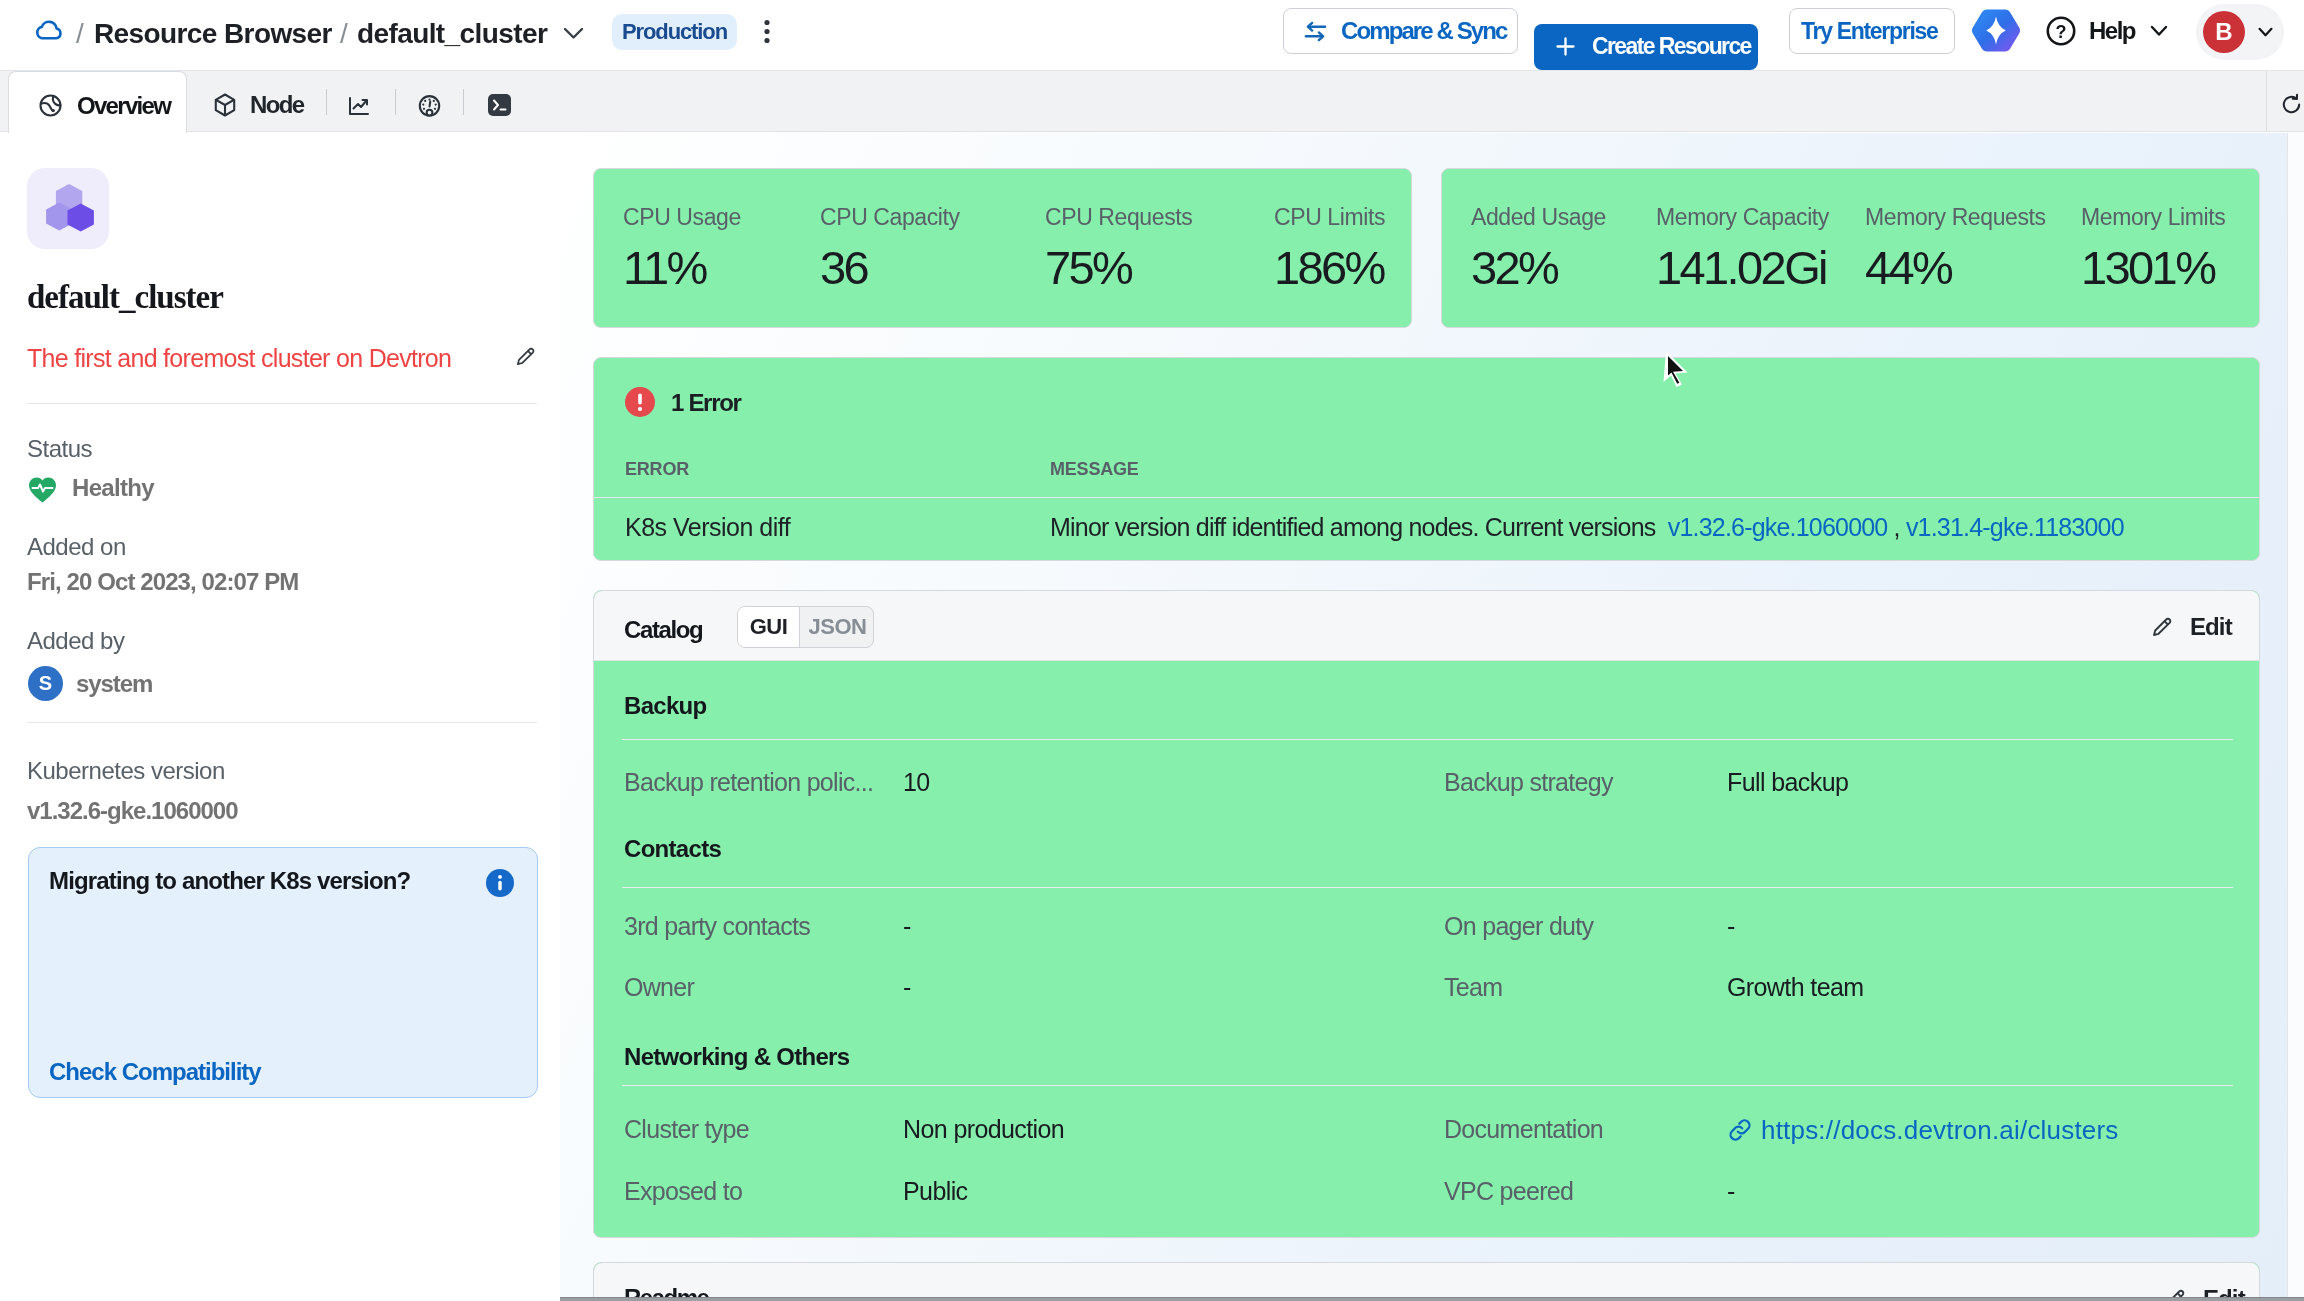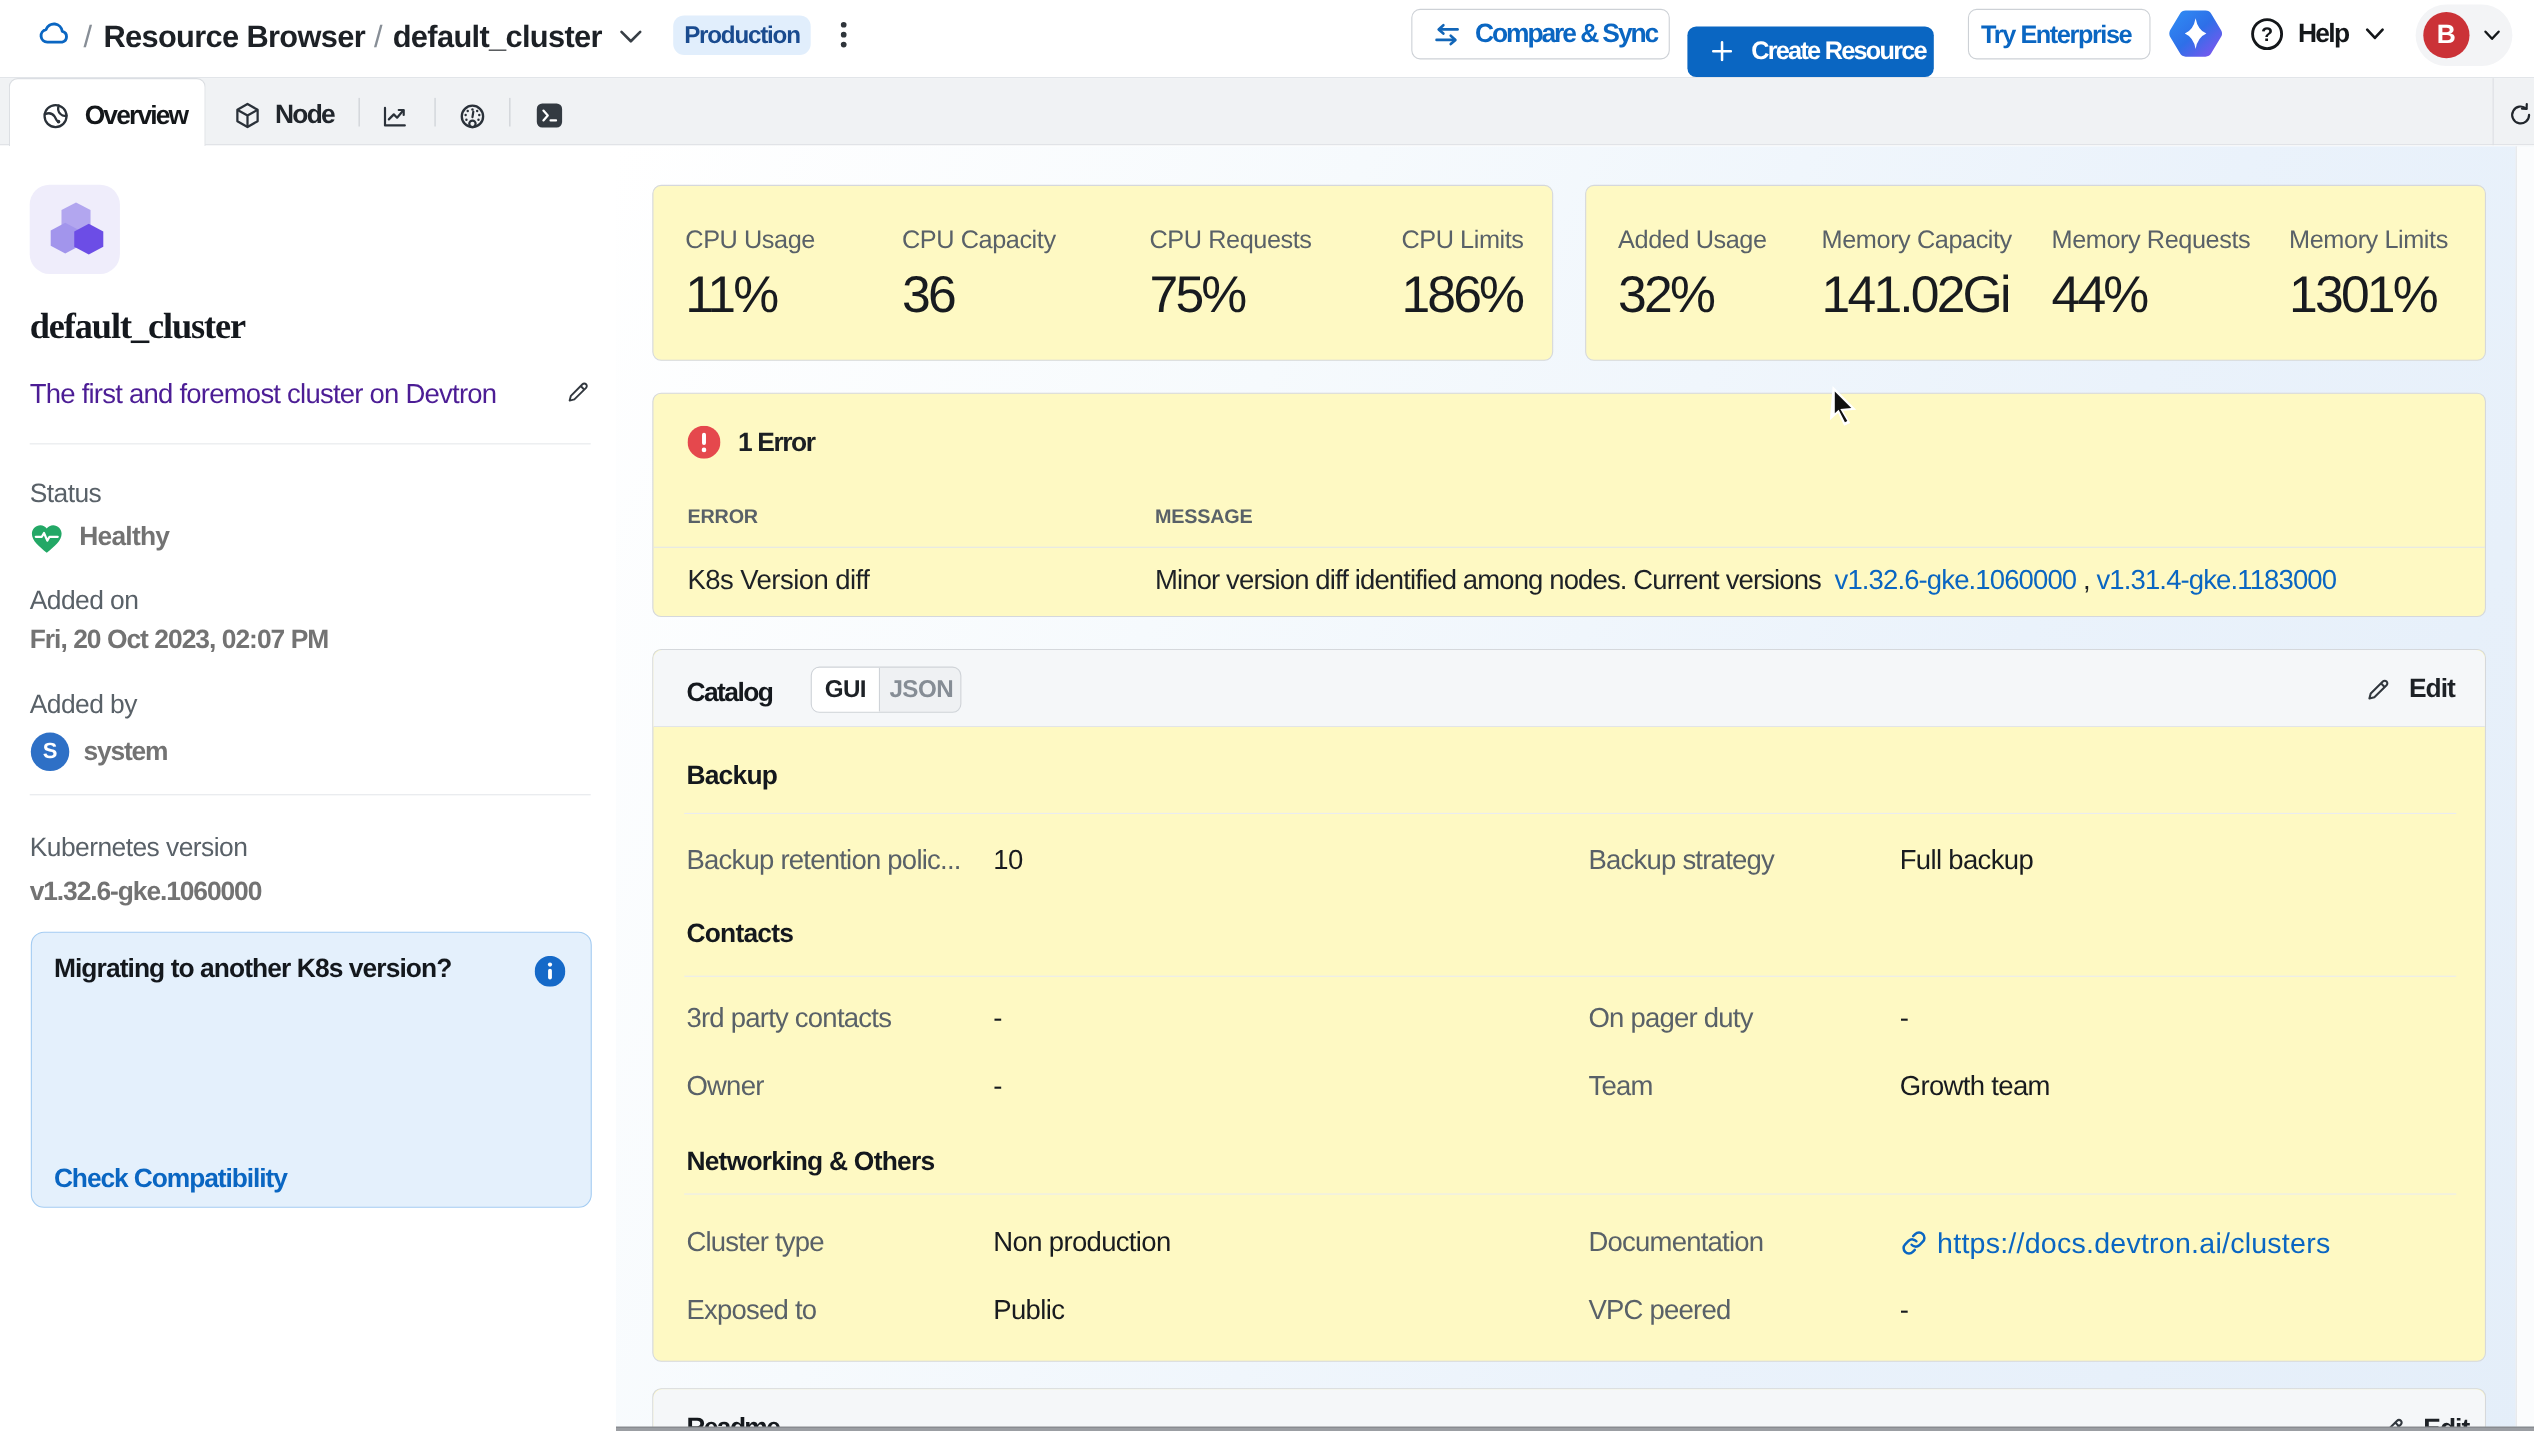--- a/index.html
+++ b/index.html
@@ -13,21 +13,21 @@
   
   #header { position:absolute; left:0; top:0; width:2304px; height:71px; background:#fff; border-bottom:1px solid #e2e5e9; }
   
   #tabbar { position:absolute; left:0; top:71px; width:2304px; height:61px; background:#f0f2f4; border-bottom:1px solid #dfe2e6; }
   #activetab { position:absolute; left:8px; top:71px; width:179px; height:62px; background:#fff; border:1px solid #d9dce0; border-bottom:none; border-radius:8px 8px 0 0; }
   
   #sidebar { position:absolute; left:0; top:133px; width:560px; height:1168px; background:#fff; }
   
   #content { position:absolute; left:560px; top:133px; width:1744px; height:1168px;
      background:linear-gradient(115deg, #ffffff 0%, #f6fafd 30%, #eaf2fb 65%, #e4eef9 100%); }
-  .card { position:absolute; background:#fef9c3; border:1px solid #d5d8dc; border-radius:8px;padding-left:40px; }
+  .card { position:absolute; background:#86efac; border:1px solid #d5d8dc; border-radius:8px;padding-left:40px; }
   .metric { font-size:47px; line-height:48px; color:#181b1f; letter-spacing:-2.6px; }
   .mlbl { color:#596168; font-size:23px; line-height:25px; letter-spacing:-0.4px; }
   .sect { font-size:24px; line-height:26px; font-weight:bold; letter-spacing:-0.7px; color:#14181d; }
   .lbl26 { font-size:25px; line-height:27px; letter-spacing:-0.7px; color:#596168; }
   .rval { font-size:25px; line-height:27px; letter-spacing:-0.6px; color:#181b1f; }
   .edit-btn { position:absolute; width:84px; height:28px; }
   .edit-txt { position:absolute; left:40px; top:1px; font-size:24px; line-height:26px; font-weight:bold; letter-spacing:-0.9px; color:#1d2126; }
 </style>
 </head>
 <body>
@@ -144,21 +144,21 @@
 </div>
 <div id="sidebar">
 
   <div class="abs" style="left:27px;top:35px;width:82px;height:81px;border-radius:18px;background:#efedfb"></div>
   <svg class="abs" style="left:27px;top:35px" width="82" height="81" viewBox="0 0 82 81">
     <polygon points="42.1,16.0 55.3,23.0 55.3,37.0 42.1,44.0 28.9,37.0 28.9,23.0" fill="#b2a6ef"></polygon>
     <polygon points="32.3,34.5 45.5,41.5 45.5,55.5 32.3,62.5 19.1,55.5 19.1,41.5" fill="#a295ec"></polygon>
     <polygon points="53.7,35.4 66.9,42.4 66.9,56.4 53.7,63.4 40.5,56.4 40.5,42.4" fill="#6c4de6"></polygon>
   </svg>
   <div class="abs" style="left:27px;top:146px;font-family:'Liberation Serif',serif;font-size:33px;line-height:36px;font-weight:bold;color:#14181d;letter-spacing:-1px">default_cluster</div>
-  <div class="abs" style="left:27px;top:211px;font-size:25px;line-height:28px;letter-spacing:-0.7px;color:#4c1d95">The first and foremost cluster on Devtron</div>
+  <div class="abs" style="left:27px;top:211px;font-size:25px;line-height:28px;letter-spacing:-0.7px;color:#ef4444">The first and foremost cluster on Devtron</div>
   <svg class="abs" style="left:514px;top:212px" width="23" height="23" viewBox="0 0 24 24" fill="none" stroke="#32383f" stroke-width="1.8" stroke-linejoin="round">
     <path d="M4 20 L5.2 15.5 L16.2 4.5 a2.4 2.4 0 0 1 3.4 0 a2.4 2.4 0 0 1 0 3.4 L8.5 18.8 Z"></path>
     <path d="M14.5 6.2 L17.8 9.5"></path>
   </svg>
   <div class="abs" style="left:27px;top:270px;width:510px;height:1px;background:#e5e8eb"></div>
 
   <div class="abs lbl" style="left:27px;top:303px">Status</div>
   <svg class="abs" style="left:26px;top:343px" width="33" height="28" viewBox="0 0 30 28">
     <path d="M15 26.5 C8 21 1.5 15.5 1.5 9.3 C1.5 4.9 5 1.5 9.2 1.5 C11.6 1.5 13.8 2.7 15 4.5 C16.2 2.7 18.4 1.5 20.8 1.5 C25 1.5 28.5 4.9 28.5 9.3 C28.5 15.5 22 21 15 26.5 Z" fill="#23a866"></path>
     <path d="M5 12 H10.5 L12.5 8.5 L15.5 15.5 L17.5 12 H25" stroke="#fff" stroke-width="2" fill="none" stroke-linecap="round" stroke-linejoin="round"></path>

